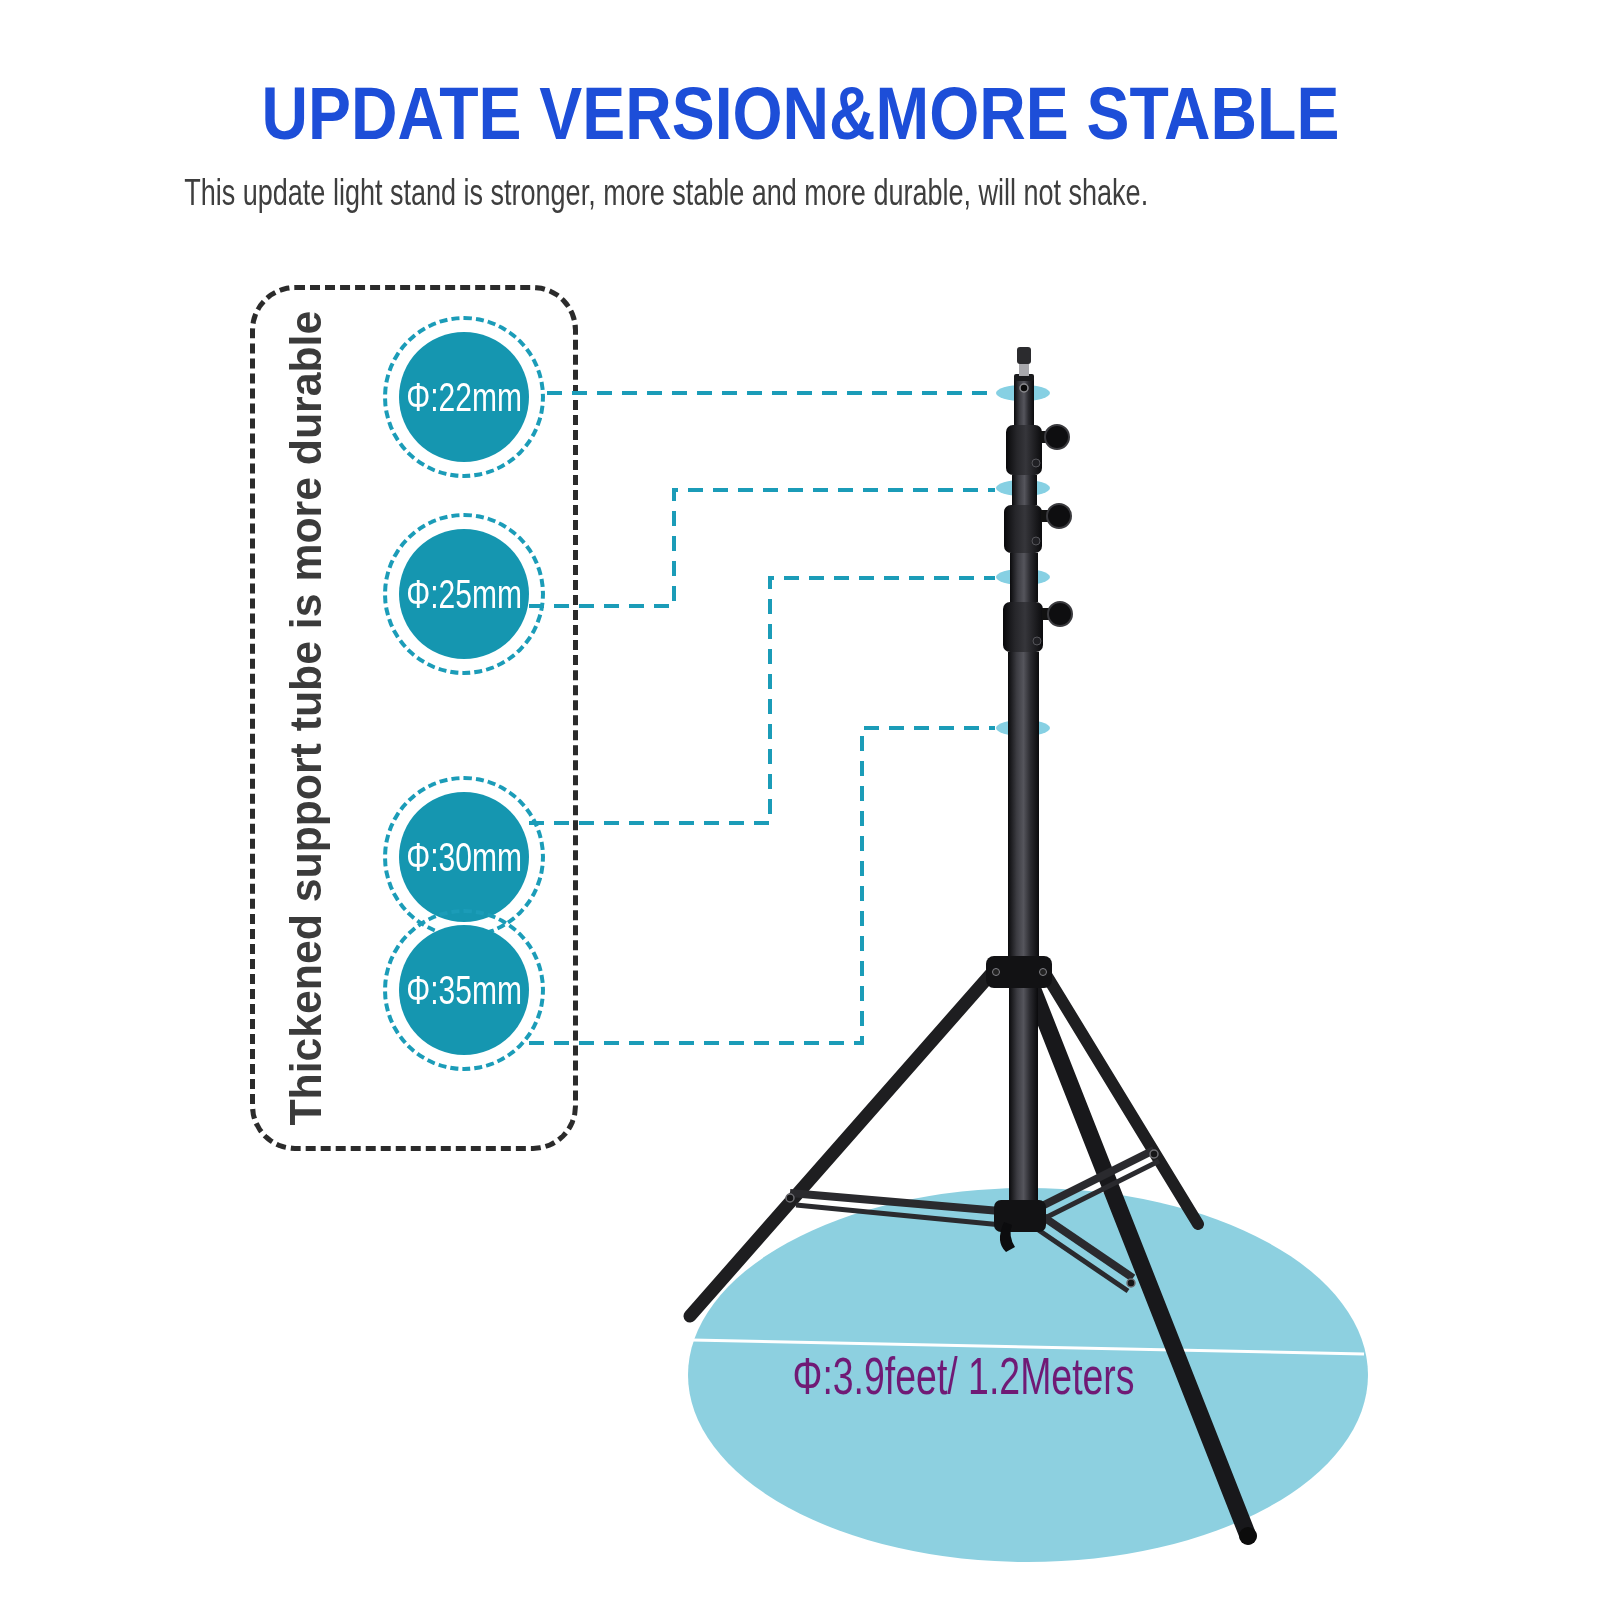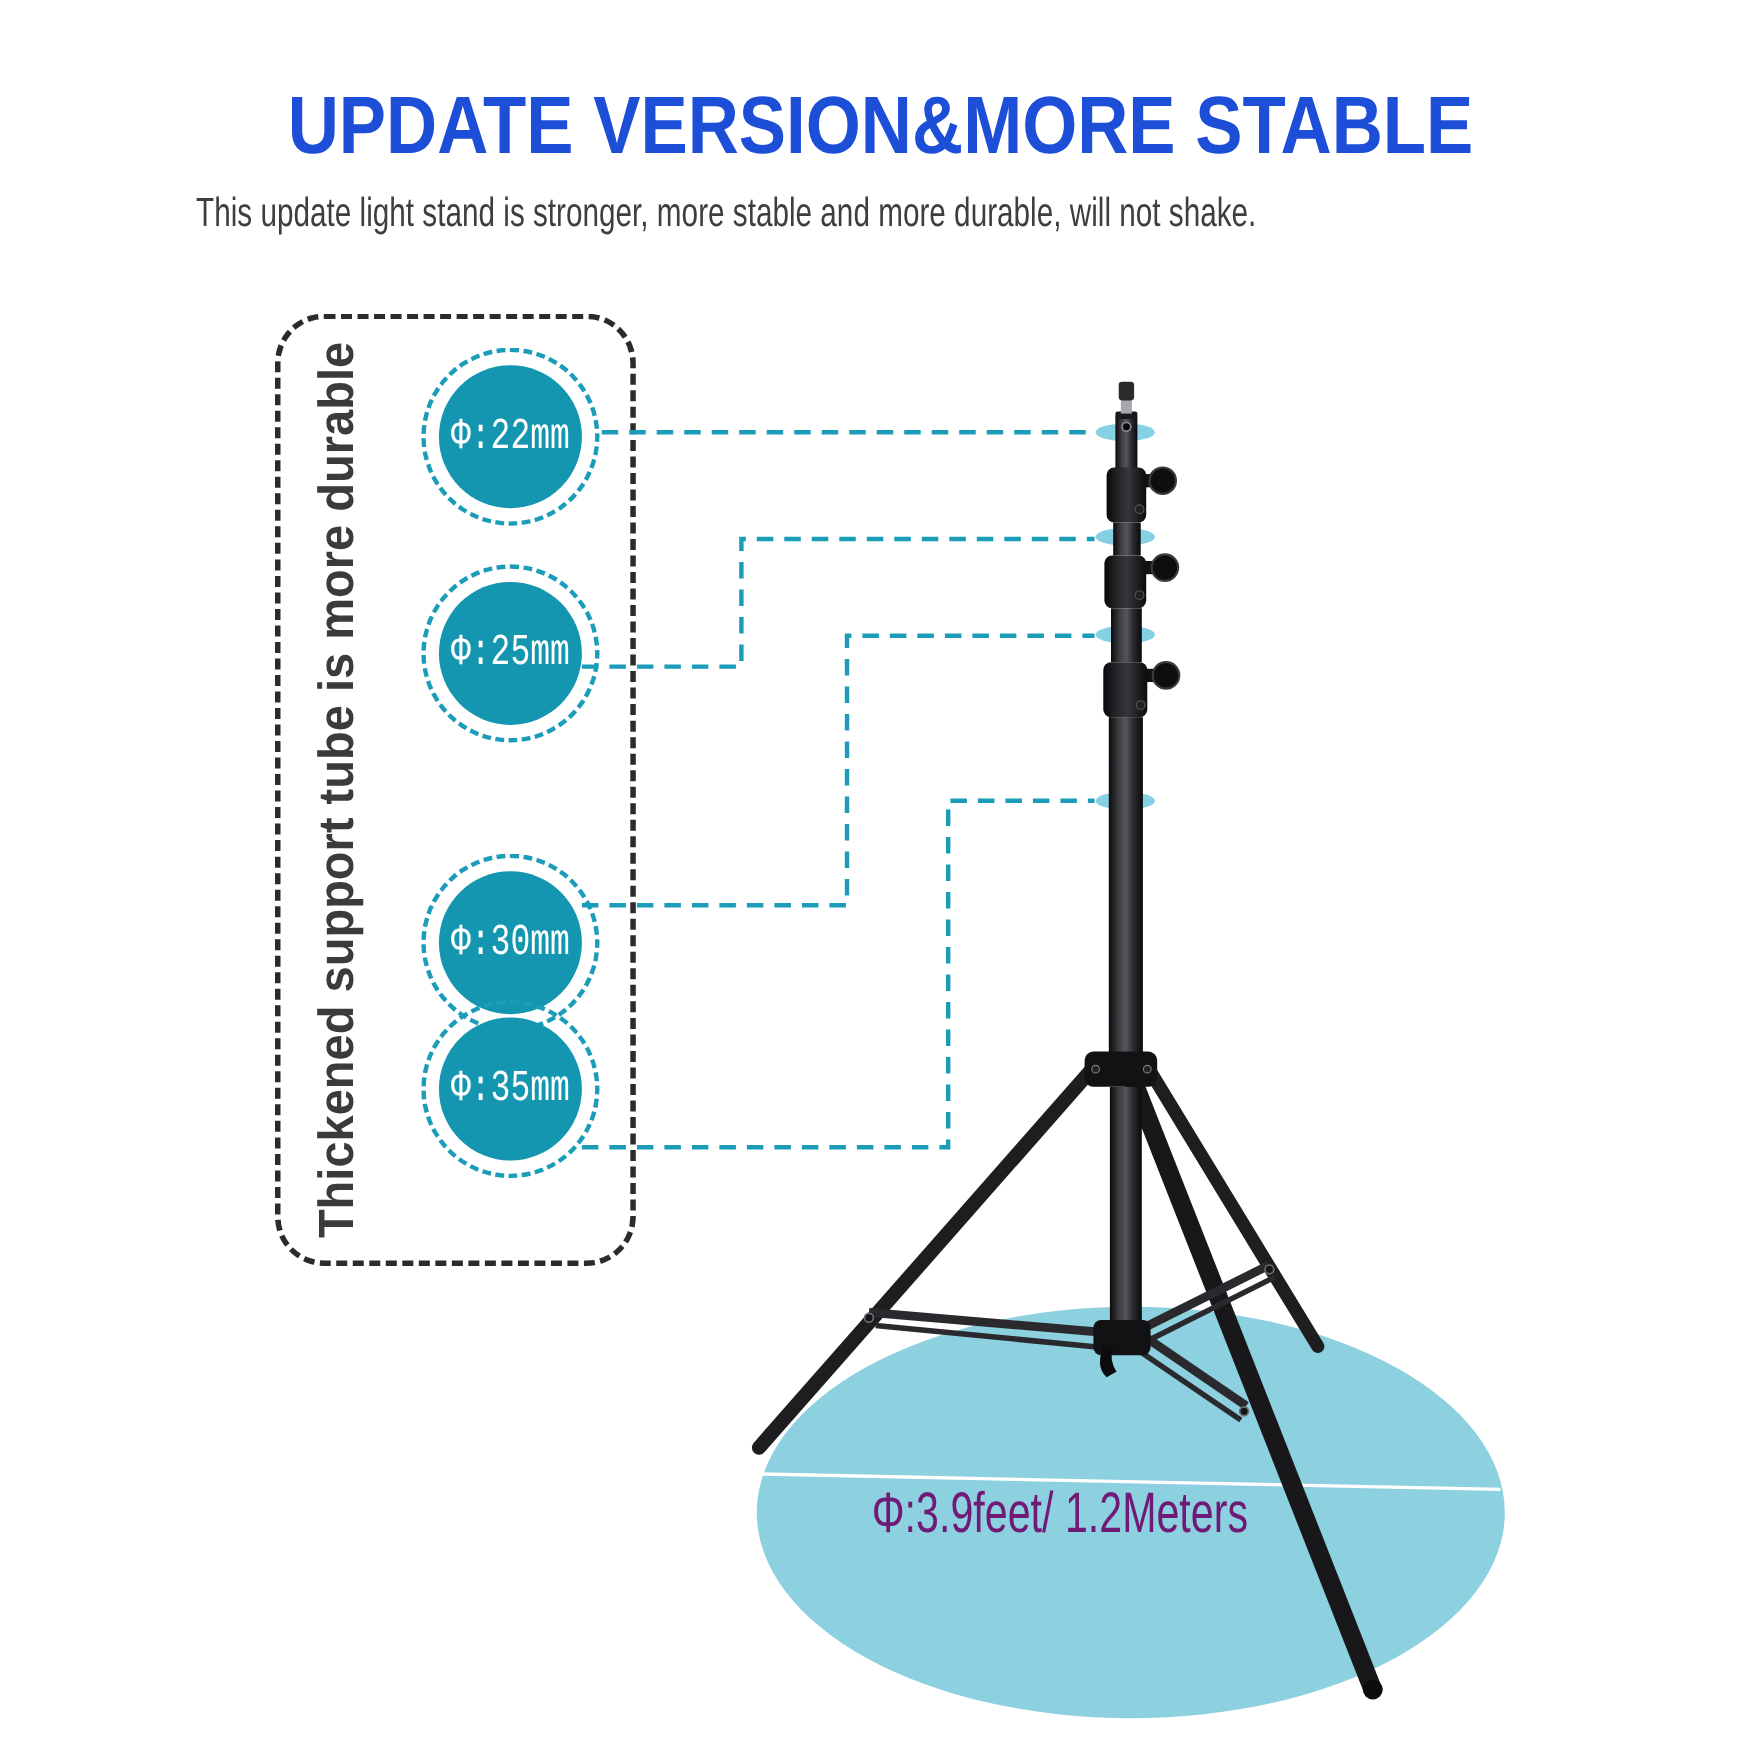--- a/index.html
+++ b/index.html
@@ -11,21 +11,21 @@
   .abs{position:absolute;}
   .squeeze{display:inline-block;white-space:nowrap;transform-origin:center;}
 
   
   #title{
     top:76px;left:0;width:1600px;text-align:center;line-height:76px;
     font-size:74px;font-weight:bold;color:#1d4ed8;letter-spacing:0px;z-index:2;
   }
   #title .squeeze{transform:scaleX(.87);}
   #subtitle{
-    top:170px;left:0;width:1326px;text-align:left;line-height:46px;
+    top:170px;left:0;width:1326px;text-align:right;line-height:46px;
     font-size:37px;color:#3e3e3e;z-index:2;
   }
   #subtitle .squeeze{transform:scaleX(.73);}
 
   
   #feature-box{
     left:250px;top:285px;width:328px;height:866px;box-sizing:border-box;
     border:5px dashed #2b2b2b;border-radius:45px;z-index:1;background:transparent;
   }
   #vertical-label{
@@ -35,21 +35,21 @@
   }
   #vertical-label .squeeze{transform:scaleX(.95);}
 
   
   .badge{
     width:162px;height:162px;box-sizing:border-box;border:4px dashed #1b9cb8;
     border-radius:50%;z-index:2;left:383px;
   }
   .badge .disc{
     position:absolute;inset:12px;background:#1596b0;border-radius:50%;
-    display:flex;align-items:center;justify-content:center;font-family:Liberation Mono, monospace;
+    display:flex;align-items:center;justify-content:center;
   }
   .badge .disc span{
     color:#ffffff;font-size:40px;transform:scaleX(.75);white-space:nowrap;
   }
   #badge-22{top:316px;} #badge-25{top:513px;} #badge-30{top:776px;} #badge-35{top:909px;}
 
   
   #scene{left:0;top:0;z-index:3;pointer-events:none;}
 
   

